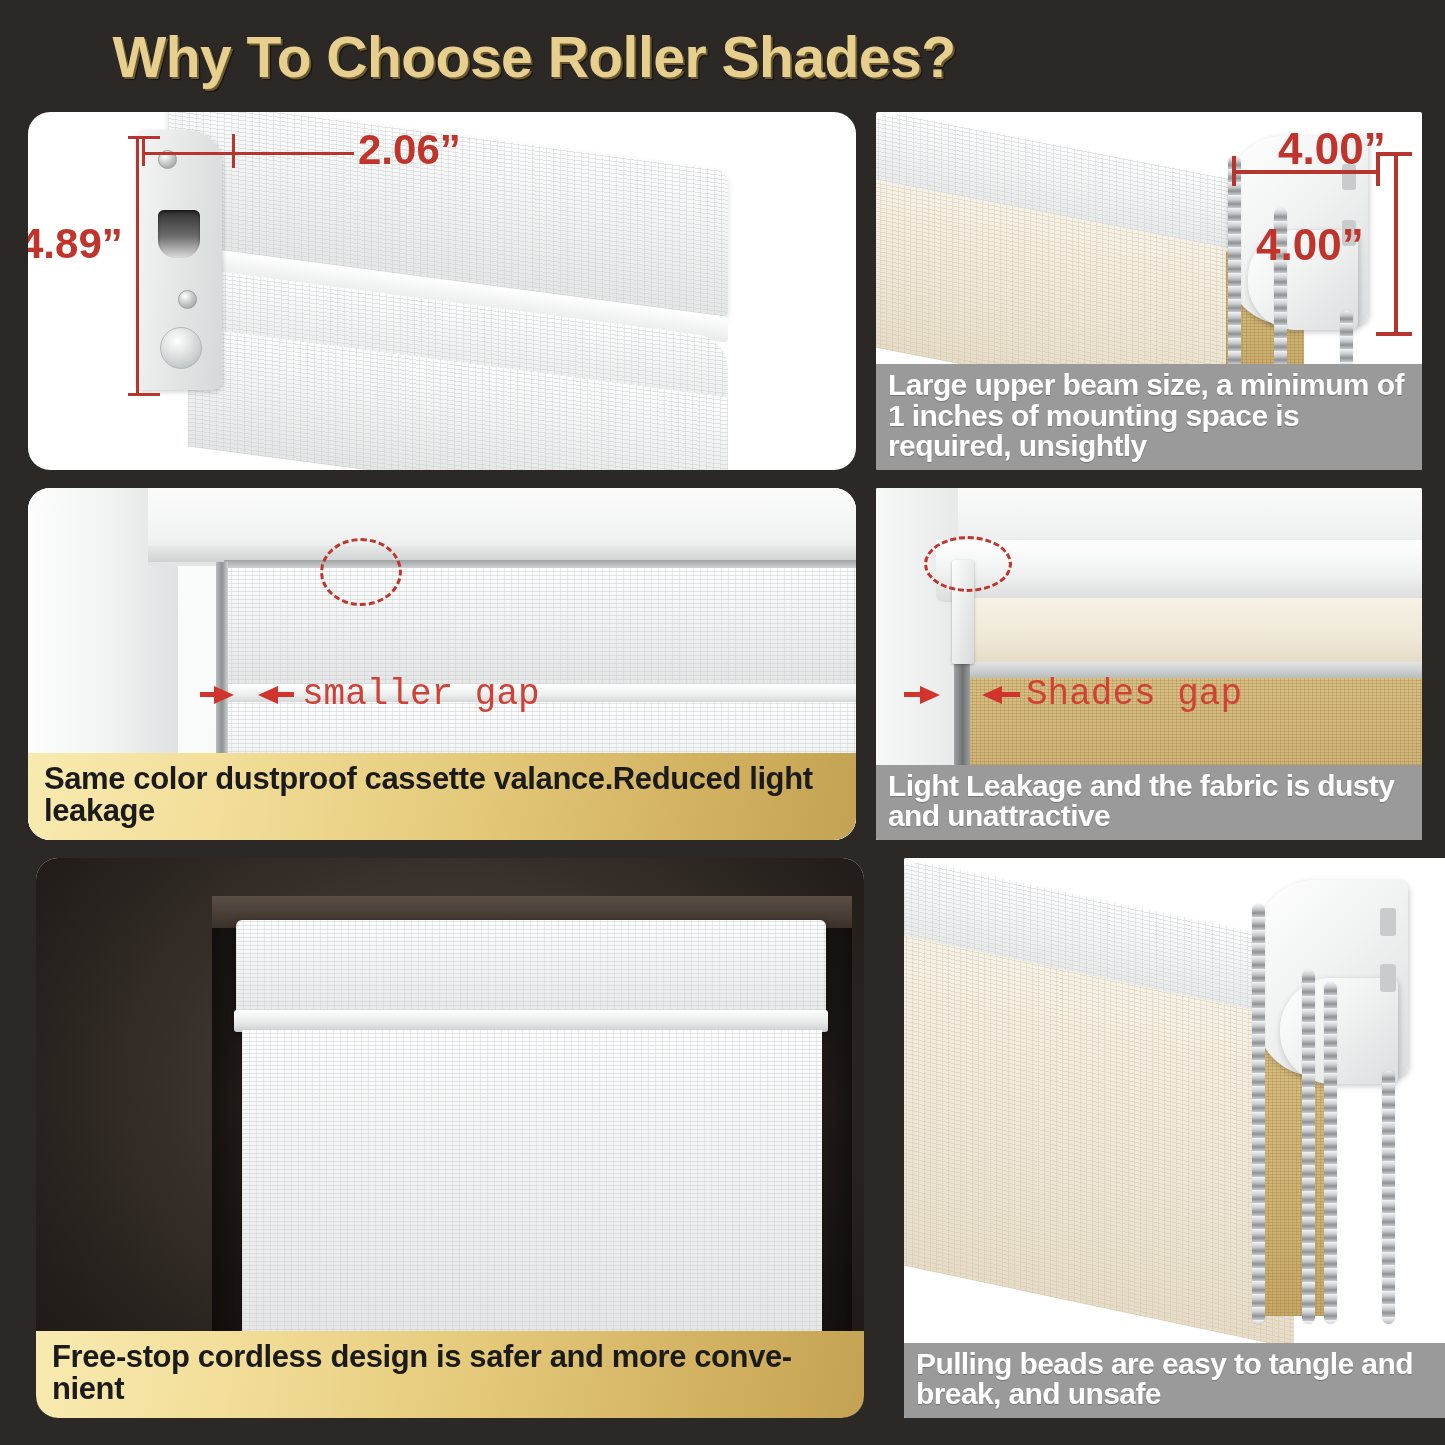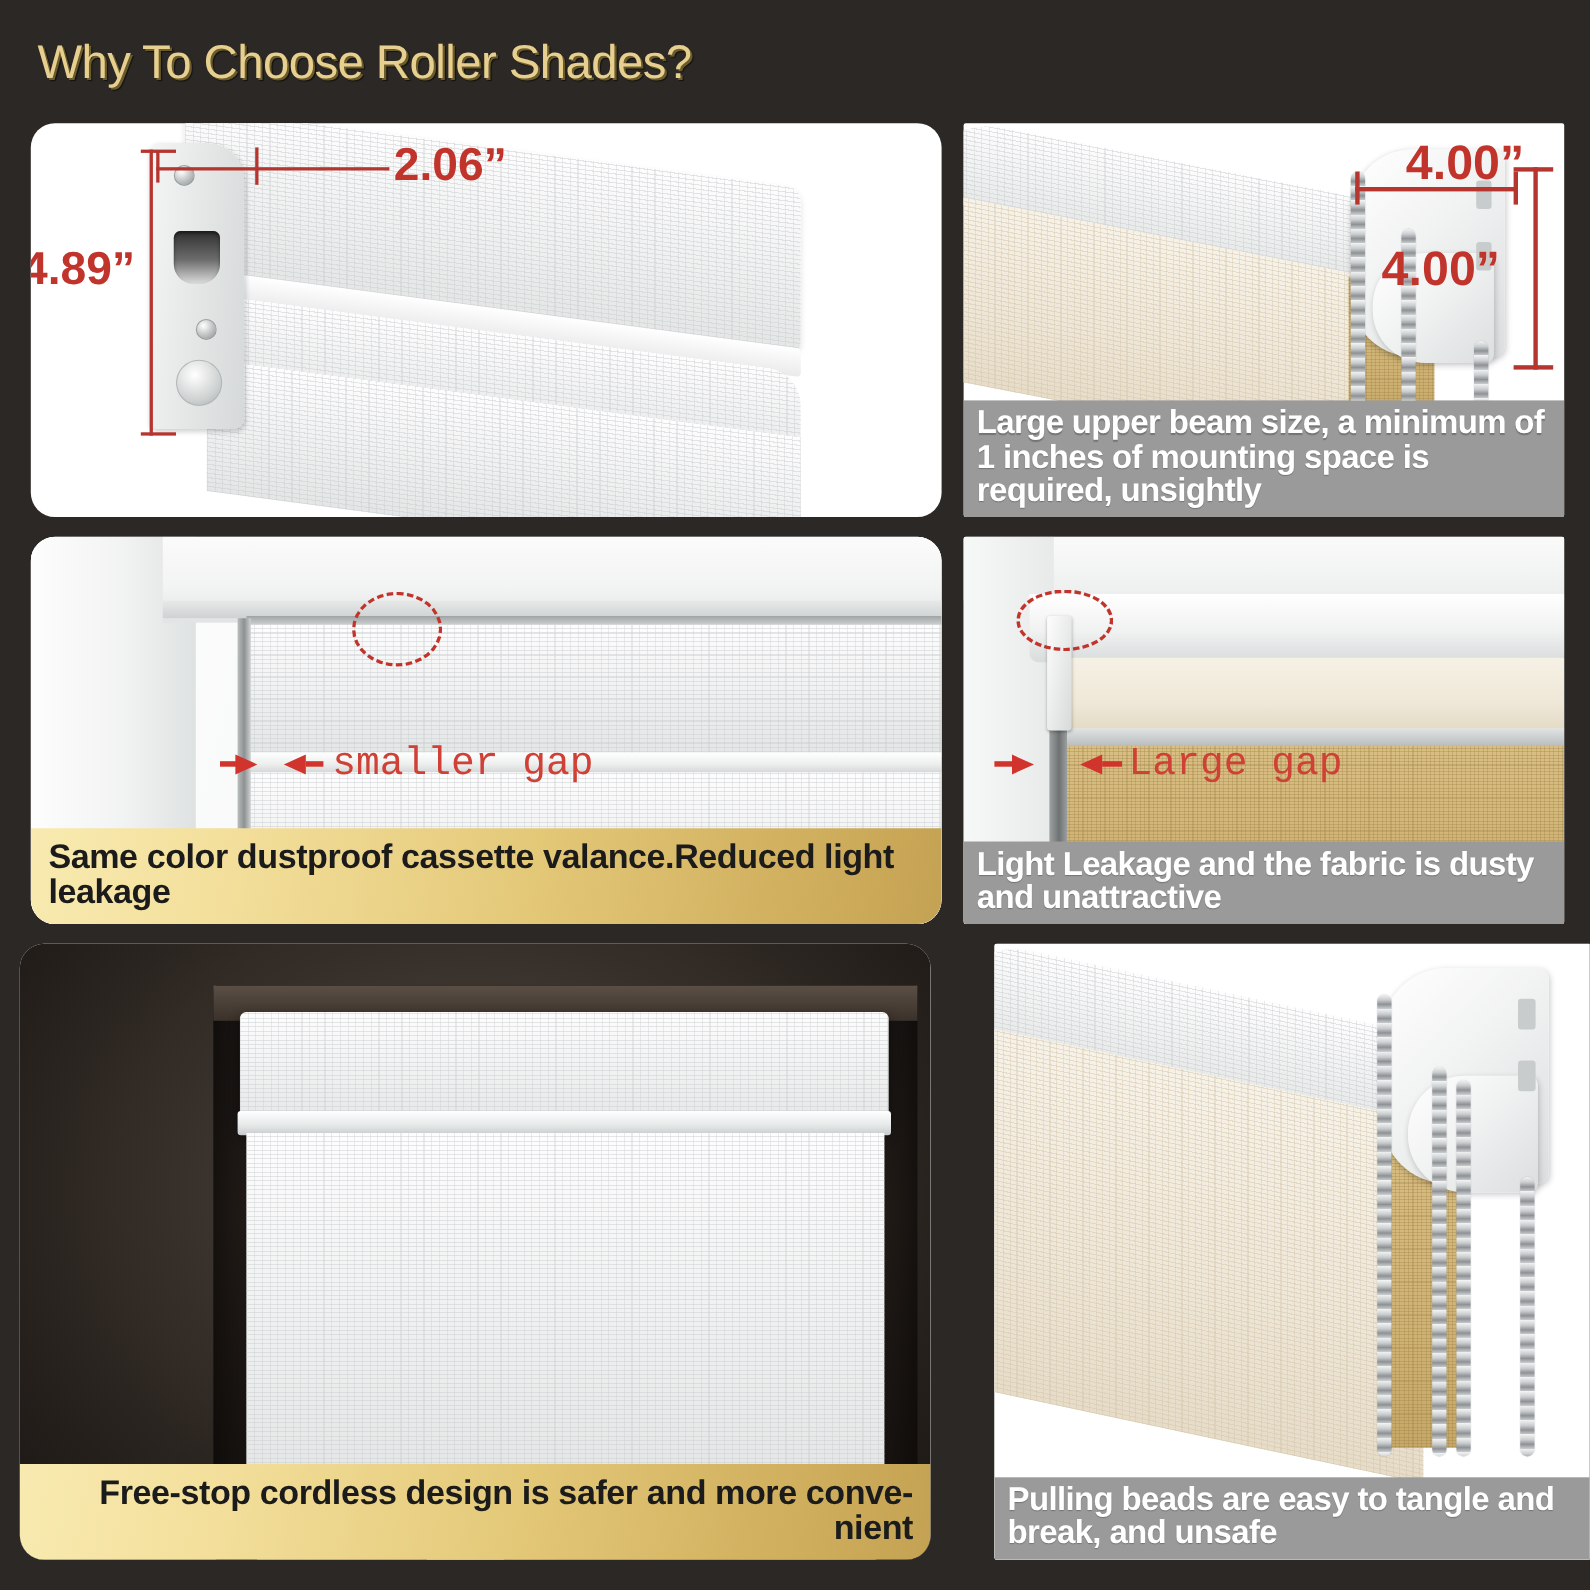--- a/index.html
+++ b/index.html
@@ -3,24 +3,24 @@
 <meta charset="utf-8">
 <style>
   html,body{margin:0;padding:0;background:#2b2826;}
   body{width:1445px;height:1445px;overflow:hidden;font-family:"Liberation Sans",sans-serif;}
 
   .page{position:relative;width:1445px;height:1445px;background:#2b2826;}
 
   
   .title{
     position:absolute;left:34px;top:22px;width:1000px;height:70px;
-    font-size:43px;font-weight:normal;letter-spacing:-0.5px;
+    font-size:57px;font-weight:bold;letter-spacing:-0.5px;
     color:#e7cf8f;
     text-shadow:2px 2px 0 #6b5a2a, 3px 3px 1px rgba(0,0,0,.55);
-    white-space:nowrap;line-height:70px;
+    white-space:nowrap;line-height:70px;text-align:center;
   }
 
   
   .panel{position:absolute;overflow:hidden;background:#ffffff;}
   .panel.good{border-radius:22px;}
   .panel.bad{border-radius:2px;}
 
   .photo{position:absolute;left:0;top:0;right:0;bottom:0;overflow:hidden;}
 
   
@@ -284,27 +284,27 @@
       <div class="tanFab fabricTan"></div>
       <div class="railDark"></div>
       <div class="bracketSm"></div>
 
       <div class="dashEllipse" style="left:48px;top:48px;width:82px;height:50px;"></div>
 
       <div class="arrowR" style="left:44px;top:198px;"></div>
       <div class="arrowStem" style="left:28px;top:204px;width:18px;"></div>
       <div class="arrowL" style="left:106px;top:198px;"></div>
       <div class="arrowStem" style="left:126px;top:204px;width:18px;"></div>
-      <div class="gapTxt" style="left:150px;top:186px;">Large gap</div>
+      <div class="gapTxt" style="left:150px;top:186px;">Shades gap</div>
     </div>
 
     <div class="cap gray">Light Leakage and the fabric is dusty and unattractive</div>
   </div>
 
-  <div class="panel good" id="p5" style="left:18px;top:858px;width:828px;height:560px;text-align:right;">
+  <div class="panel good" id="p5" style="left:36px;top:858px;width:828px;height:560px;">
     <div class="photo">
       <div class="room"></div>
       <div class="recess"></div>
       <div class="recessTop"></div>
 
       <div class="glass">
         <div class="sky"></div>
         <div class="tree" style="left:42px;top:58px;width:118px;height:150px;background:radial-gradient(circle at 45% 35%,#8ba87a,#5f7f51 60%,#46603b);"></div>
         <div class="tree" style="left:150px;top:30px;width:140px;height:190px;background:radial-gradient(circle at 50% 30%,#9cb98a,#6b8d59 60%,#4c6a40);"></div>
         <div class="tree" style="left:300px;top:52px;width:150px;height:170px;background:radial-gradient(circle at 45% 35%,#93ad83,#62835a 60%,#47613f);"></div>

